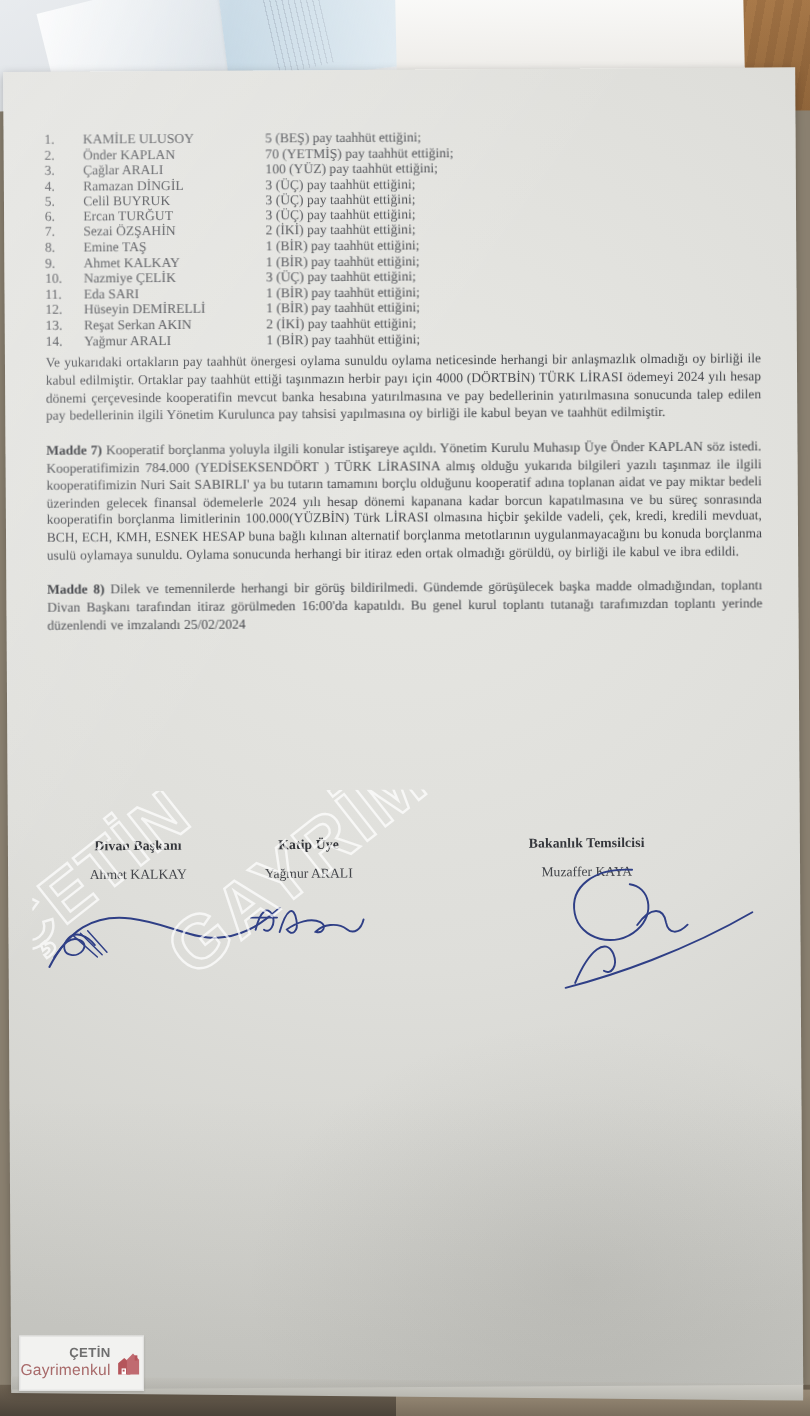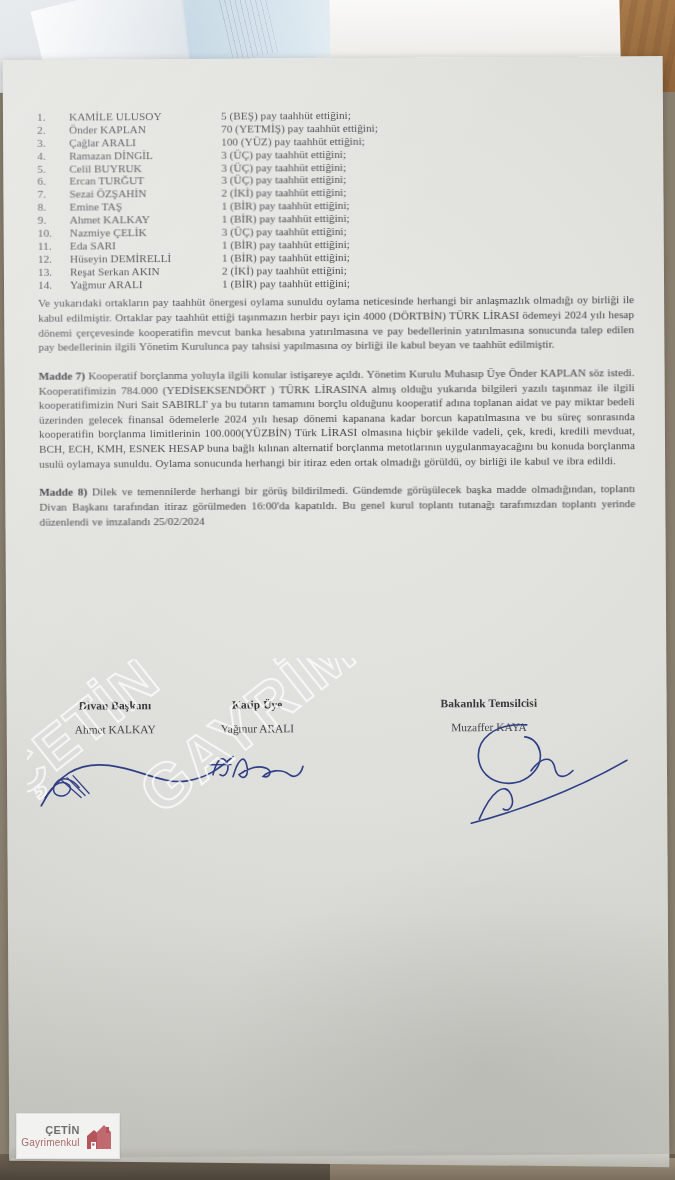--- a/index.html
+++ b/index.html
@@ -168,21 +168,21 @@
     gap:5px;
     box-shadow:0 1px 2px rgba(0,0,0,.12);
   }
   #logo .txt { text-align:right; line-height:1.15; }
   #logo .t1 {
     font-family:"Liberation Sans",sans-serif;
     font-size:11px; font-weight:bold; color:#6f6f6f; letter-spacing:.3px;
   }
   #logo .t2 {
     font-family:"Liberation Sans",sans-serif;
-    font-size:10px; color:#a86a6a; letter-spacing:.2px;
+    font-size:13px; color:#a86a6a; letter-spacing:.2px;
   }
 </style>
 </head>
 <body>
 
 <div id="scene">
   <div class="wood"></div>
   <div class="paper-back"></div>
   <div class="blue-doc">
 

